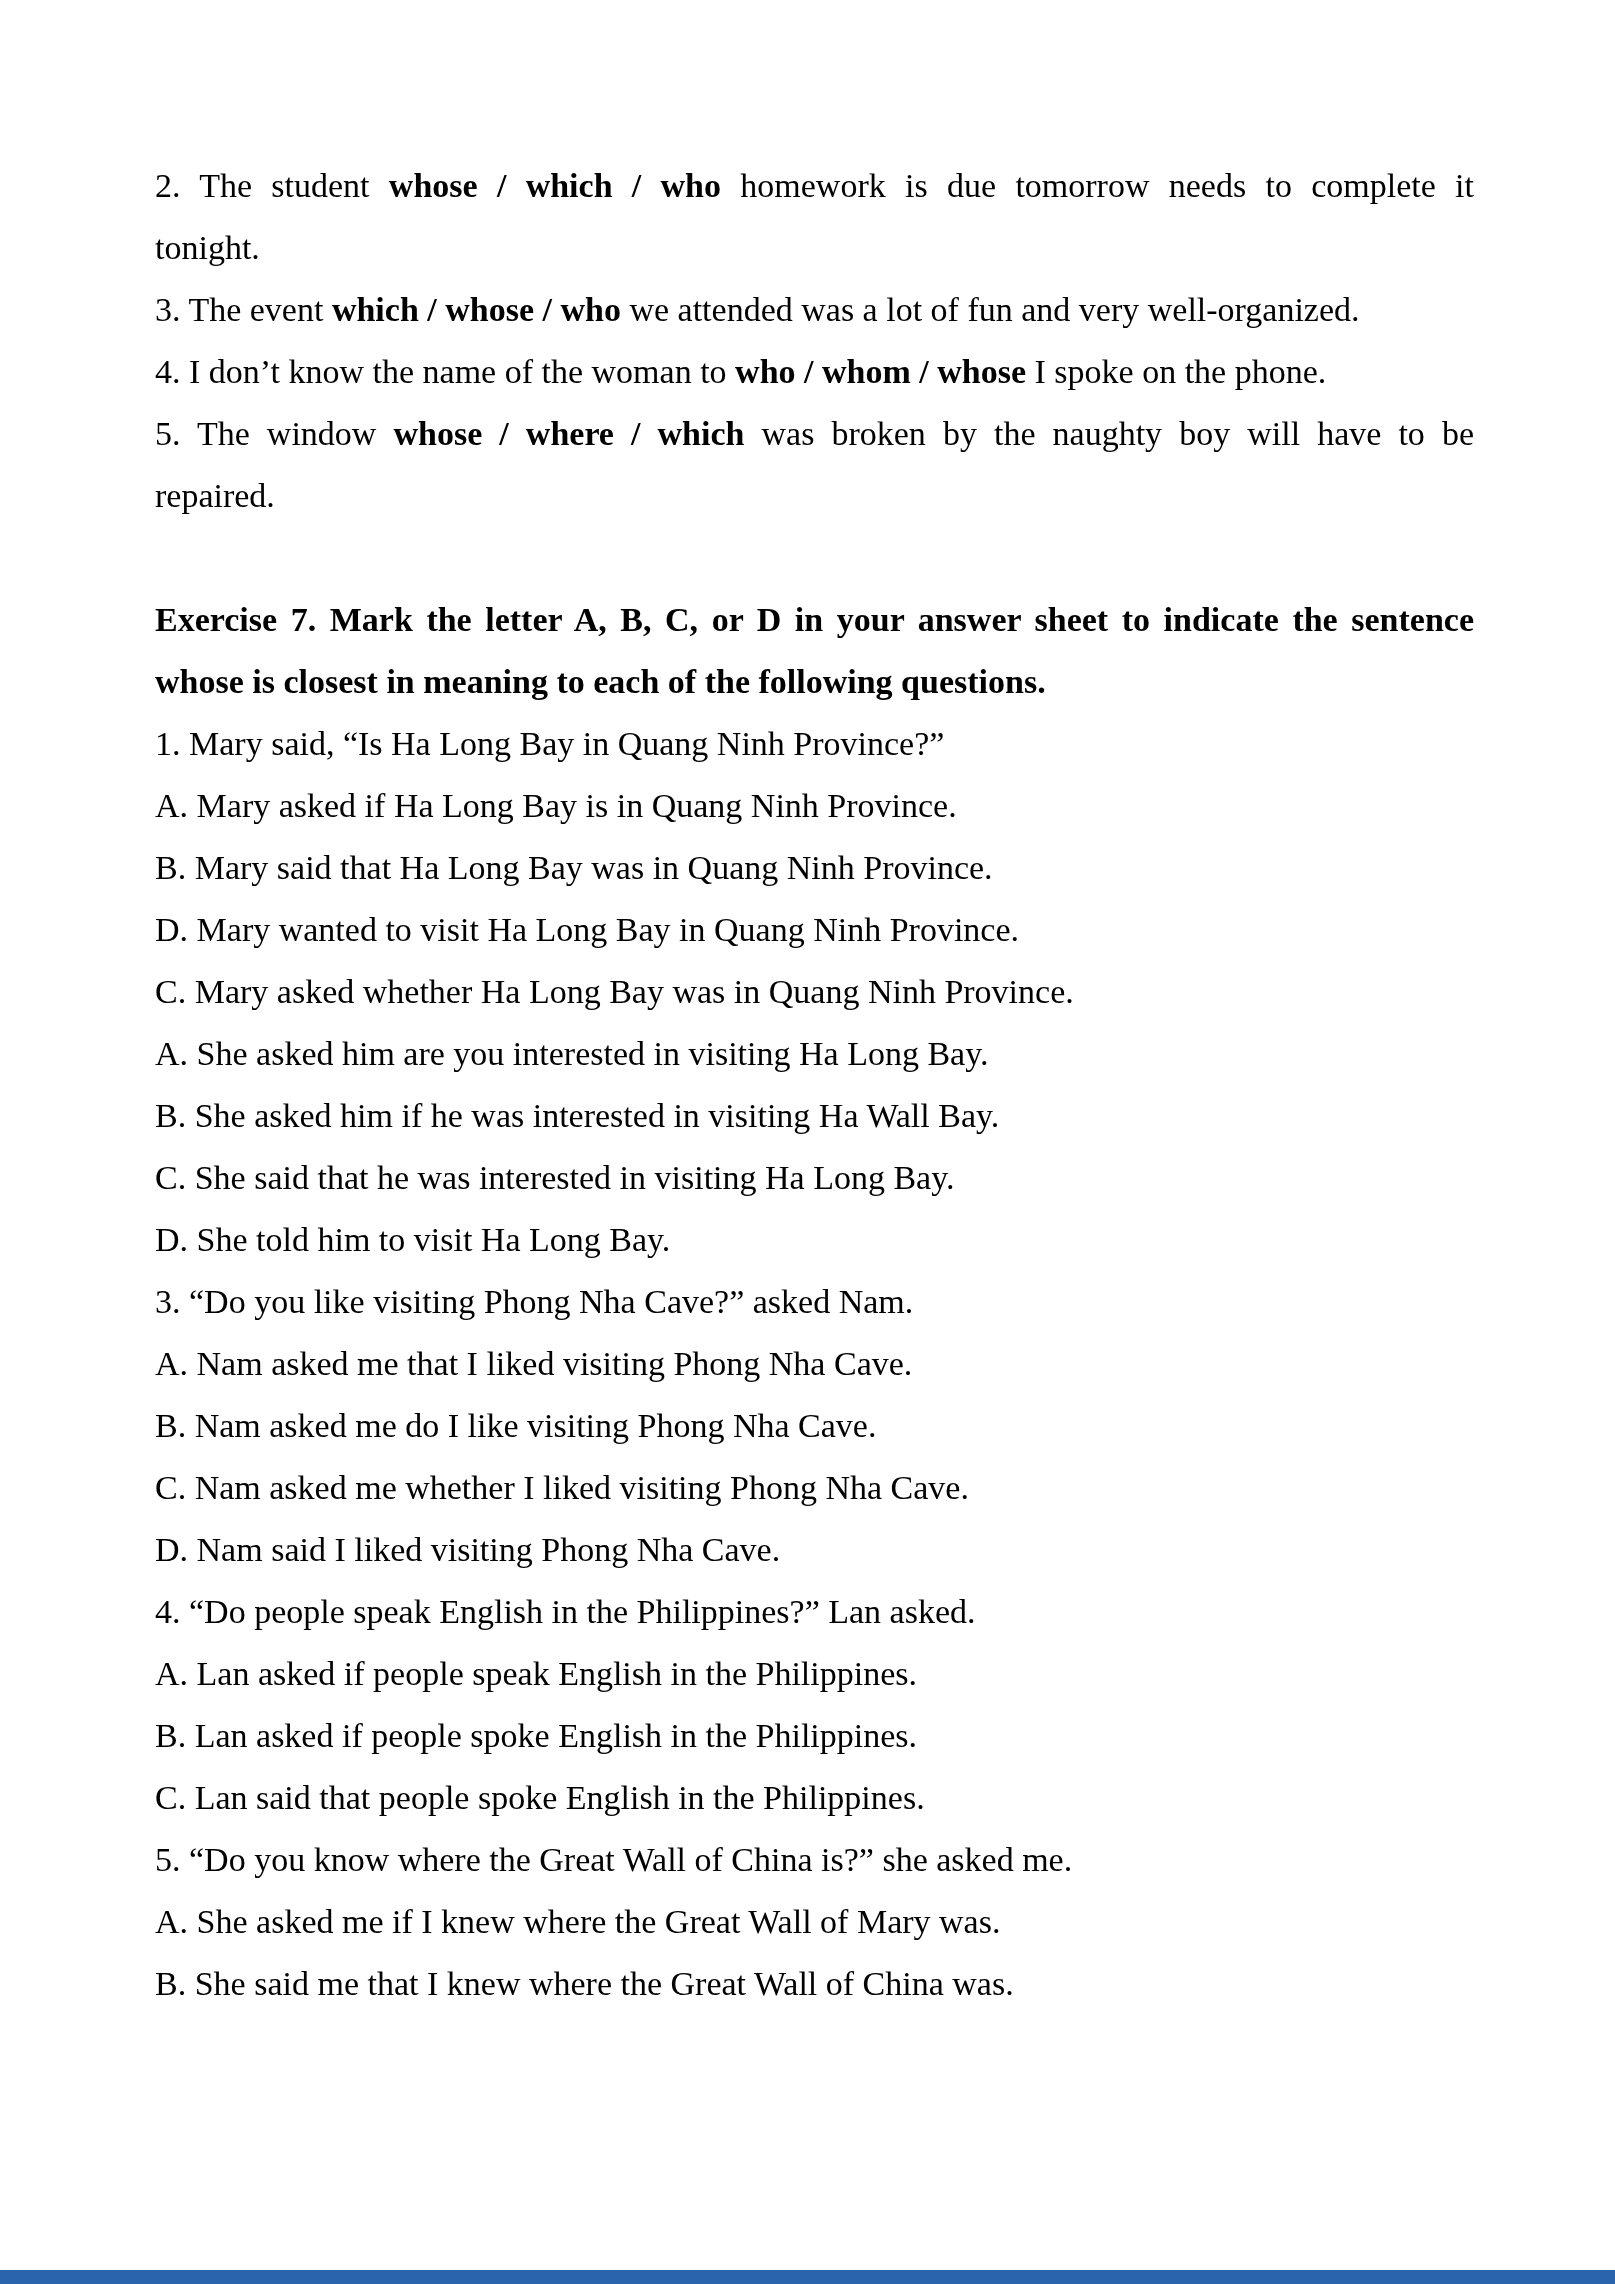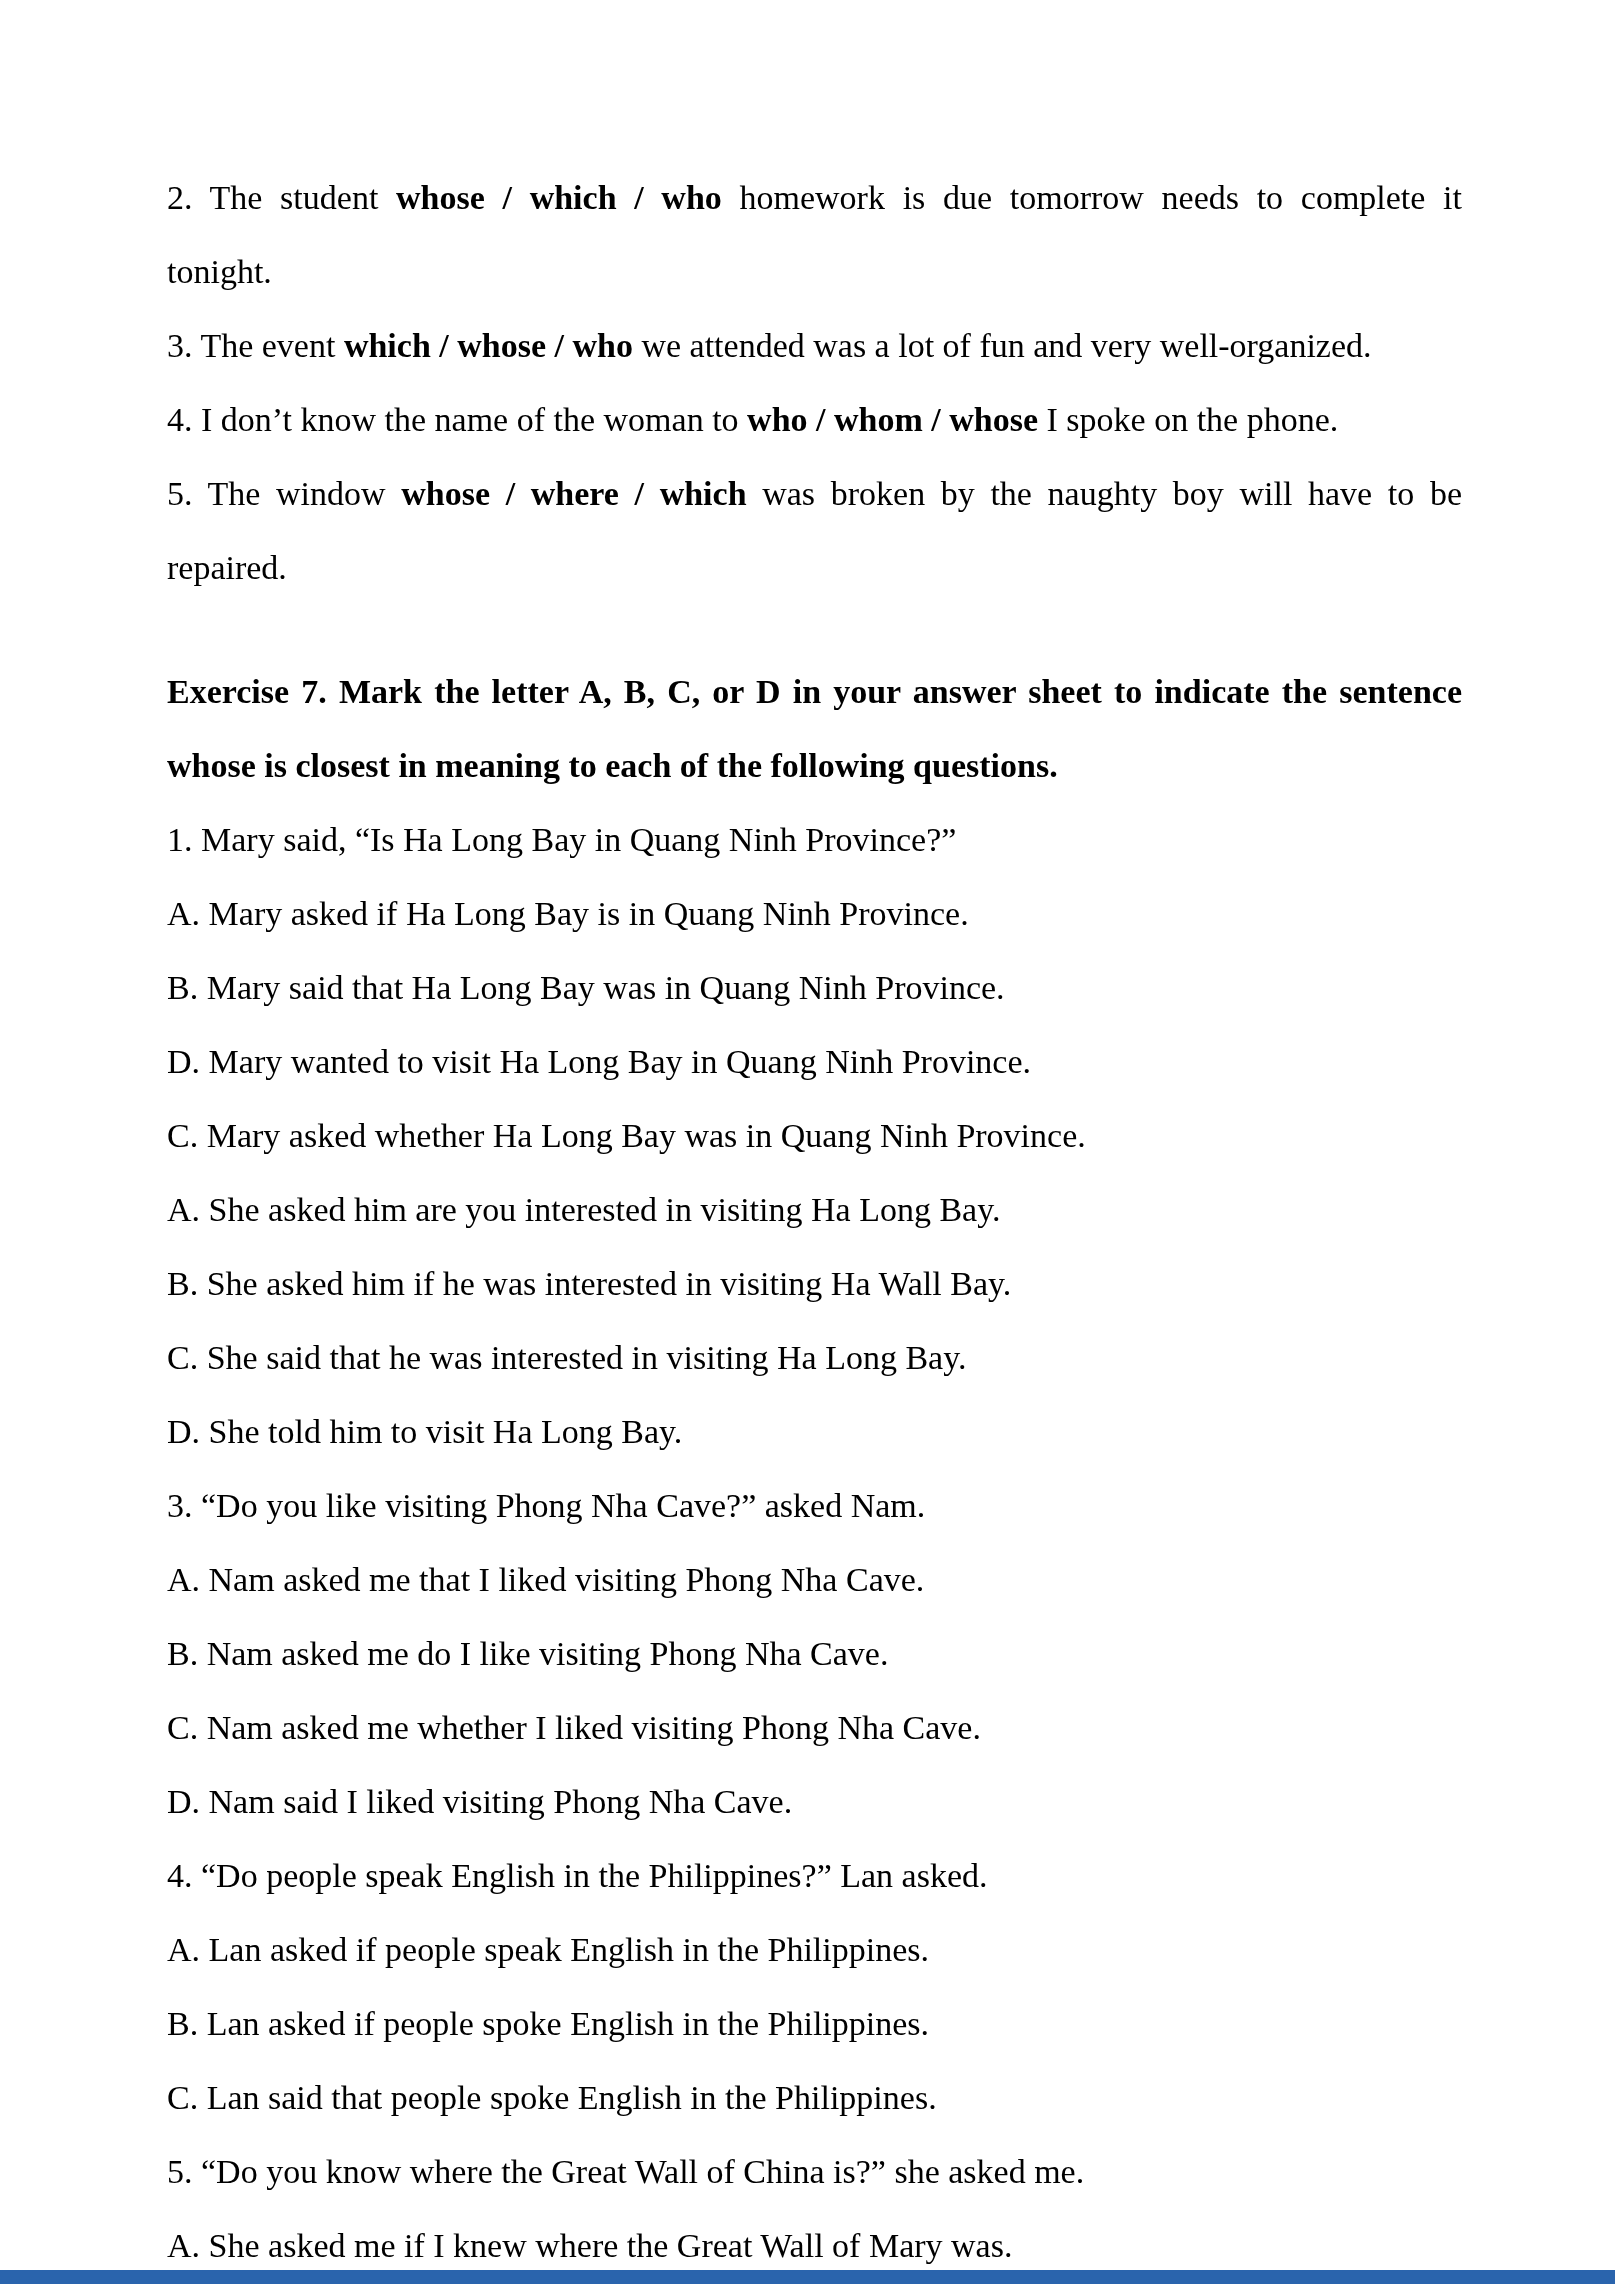--- a/index.html
+++ b/index.html
@@ -17,21 +17,21 @@
     color: #000000;
   }
   .content {
     position: absolute;
     left: 155px;
     top: 155px;
     width: 1319px;
     font-size: 34px;
   }
   p.line {
-    margin: 12px;
+    margin: 0;
     padding: 0;
     line-height: 62px;
     text-align: left;
     white-space: normal;
   }
   p.line.stretch {
     text-align: justify;
     text-align-last: justify;
   }
   p.line.gap-before {

